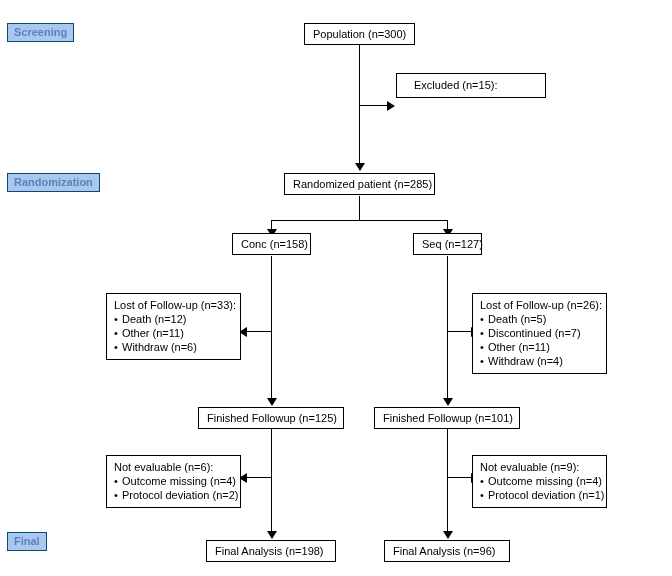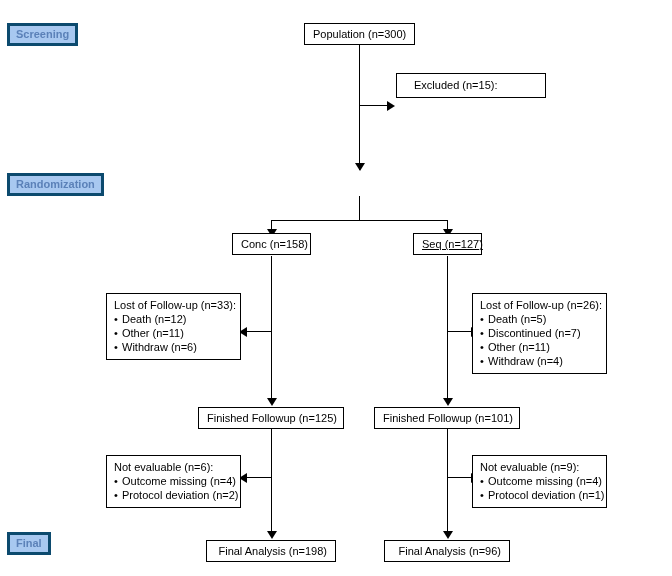--- a/index.html
+++ b/index.html
@@ -13,41 +13,41 @@
   #diagram {
     position: relative;
     width: 672px;
     height: 576px;
     background: #ffffff;
     overflow: hidden;
   }
   .stage-label {
     position: absolute;
     background: #a8c8f0;
-    border: 3px solid #0c4a6e;
+    border: 1px solid #0c4a6e;
     color: #5b81b8;
     font-size: 11px;
     font-weight: bold;
     padding: 2px 6px;
     line-height: 13px;
     white-space: nowrap;
     box-sizing: border-box;
   }
   .node {
     position: absolute;
     background: #ffffff;
     border: 1px solid #000000;
     color: #000000;
     font-size: 11px;
     line-height: 14px;
     box-sizing: border-box;
     white-space: nowrap;
   }
   .node.single {
-    text-align: right;
+    text-align: left;
     padding: 3px 8px;
   }
   .node.list {
     text-align: left;
     padding: 4px 7px 5px 7px;
   }
   .node .hdr {
     display: block;
   }
   .node ul {
@@ -140,24 +140,25 @@
   <div class="arrow-right" style="left:471px; top:473px;"></div>
   <div class="arrow-down" style="left:267px; top:531px;"></div>
   <div class="arrow-down" style="left:443px; top:531px;"></div>
 
   <div class="node single" style="left:304px; top:23px; width:111px;">Population (n=300)</div>
 
   <div class="node list" style="left:396px; top:73px; width:150px;padding-left:17px;">
     <span class="hdr">Excluded (n=15):</span>
   </div>
 
+  <div class="node single" style="left:284px; top:173px; width:151px;">Randomized patient (n=285)</div>
 
   <div class="node single" style="left:232px; top:233px; width:79px;">Conc (n=158)</div>
 
-  <div class="node single" style="left:413px; top:233px; width:69px;text-decoration:underline;">Seq (n=127)</div>
+  <div class="node single" style="left:413px; top:233px; width:69px;">Seq (n=127)</div>
 
   <div class="node list" style="left:106px; top:293px; width:135px;">
     <span class="hdr">Lost of Follow-up (n=33):</span>
     <ul>
       <li><span class="bul">•</span><span>Death (n=12)</span></li>
       <li><span class="bul">•</span><span>Other (n=11)</span></li>
       <li><span class="bul">•</span><span>Withdraw (n=6)</span></li>
     </ul>
   </div>
 

